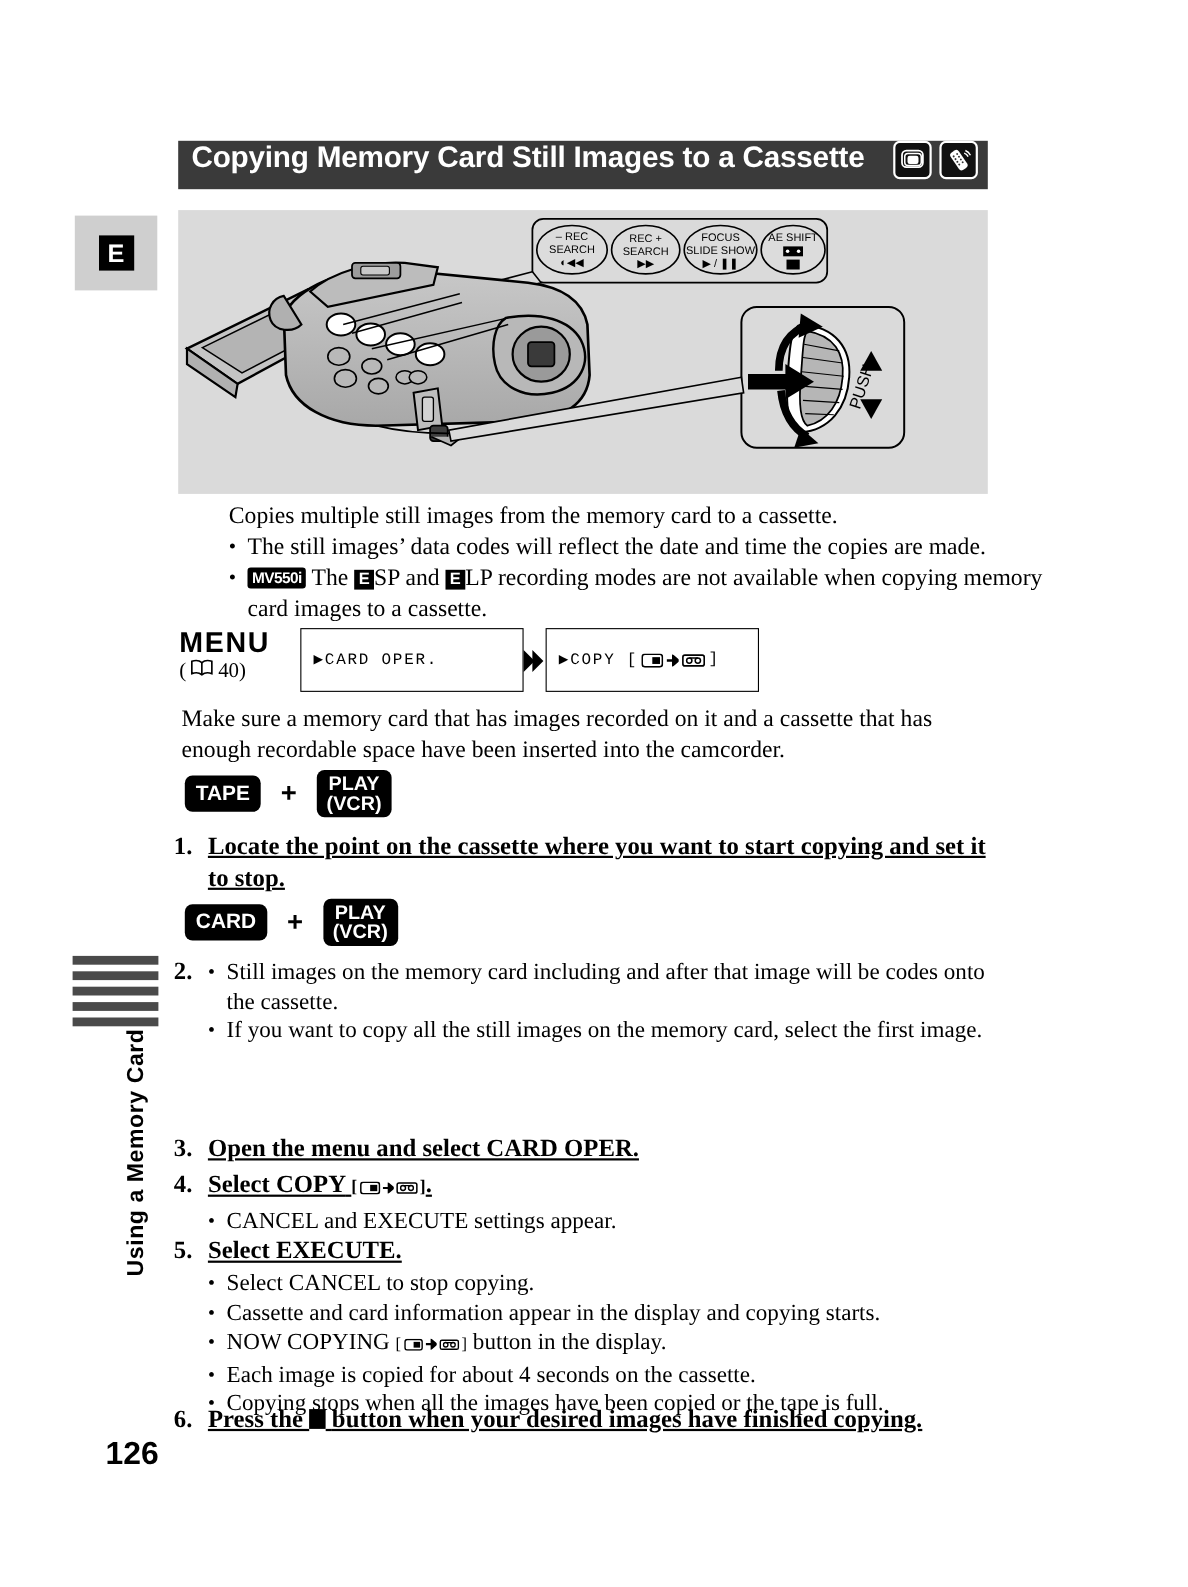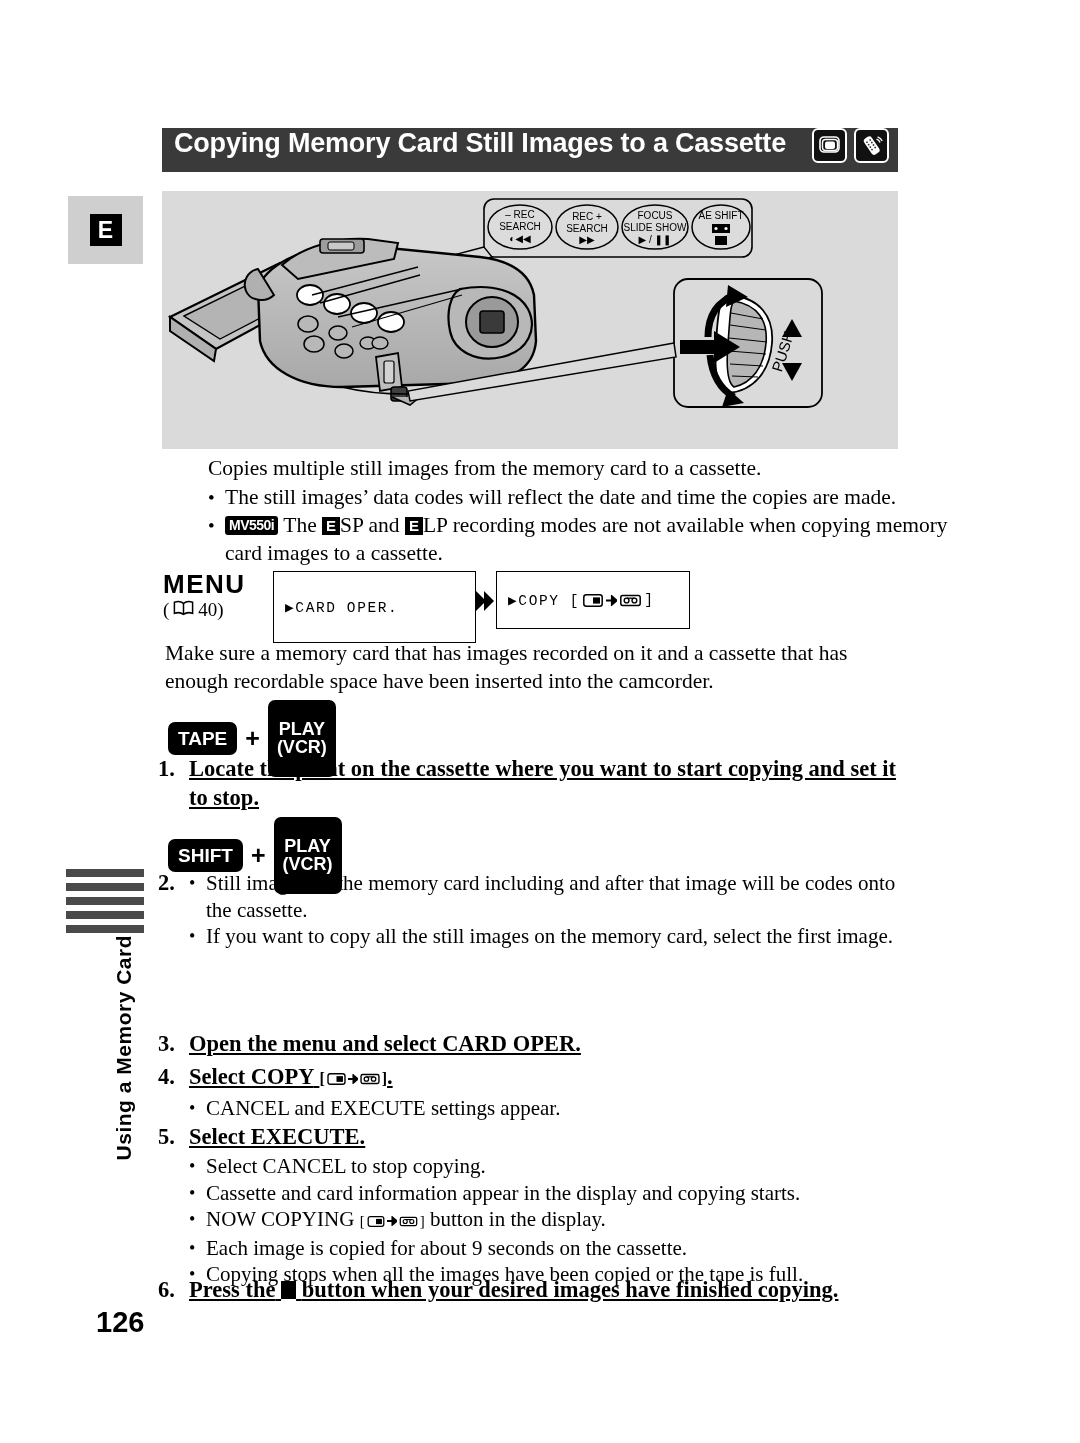--- a/index.html
+++ b/index.html
@@ -178,51 +178,51 @@
     border: 1.5px solid #000;
     box-sizing: border-box;
     background: #fff;
     display: flex;
     align-items: center;
     font-family: "Liberation Mono", monospace;
     font-size: 14.5px;
     letter-spacing: 1.6px;
     padding-left: 11px;
   }
-  #menu-box-1 { left: 110px; top: 1px; width: 203px; height: 72px; }
+  #menu-box-1 { left: 110px; top: 1px; width: 203px; height: 58px; }
   #menu-box-2 { left: 333px; top: 1px; width: 194px; height: 58px; }
   .menu-arrow {
     position: absolute;
     left: 312px;
     top: 20px;
     width: 20px;
     height: 22px;
   }
 
   
   .keyrow {
     position: absolute;
     display: flex;
     align-items: center;
-    gap: 8px;
+    gap: 18px;
   }
   .key {
     background: #000;
     color: #fff;
     font-family: "Liberation Sans", sans-serif;
     font-weight: bold;
     border-radius: 7px;
     display: flex;
     flex-direction: column;
     align-items: center;
     justify-content: center;
     line-height: 1.02;
   }
   .key-single { padding: 7px 10px; font-size: 19px; }
-  .key-double { padding: 20px 9px; font-size: 18px; }
+  .key-double { padding: 3px 9px; font-size: 18px; }
   .plus {
     font-family: "Liberation Sans", sans-serif;
     font-weight: bold;
     font-size: 25px;
   }
 
   
   .step {
     position: absolute;
     display: flex;
@@ -541,21 +541,21 @@
       <span>(VCR)</span>
     </div>
   </div>
 
   <div class="step" style="left:158px;top:754px;">
     <div class="step-num">1.</div>
     <div class="step-head">Locate the point on the cassette where you want to start copying and set it to stop.</div>
   </div>
 
   <div class="keyrow" style="left:168px;top:817px;">
-    <div class="key key-single">SHIFT</div>
+    <div class="key key-single">CARD</div>
     <div class="plus">+</div>
     <div class="key key-double">
       <span>PLAY</span>
       <span>(VCR)</span>
     </div>
   </div>
 
   <div class="step" style="left:158px;top:868px;">
     <div class="step-num">2.</div>
     <div>
@@ -641,21 +641,21 @@
                 <circle cx="14.4" cy="6.5" r="2.4" fill="none" stroke="#000" stroke-width="1.4"></circle>
                 <path d="M6.6 4.2 L14.4 4.2" stroke="#000" stroke-width="1.3"></path>
               </svg>
               <span style="font-size:15px;">]</span>
             </span>
             <span>button in the display.</span>
           </span>
         </div>
         <div class="sub-line">
           <span class="sub-dot">•</span>
-          <span class="sub-body">Each image is copied for about 9 seconds on the cassette.</span>
+          <span class="sub-body">Each image is copied for about 4 seconds on the cassette.</span>
         </div>
         <div class="sub-line">
           <span class="sub-dot">•</span>
           <span class="sub-body">Copying stops when all the images have been copied or the tape is full.</span>
         </div>
       </div>
     </div>
   </div>
 
   <div class="step" style="left:158px;top:1275px;">

